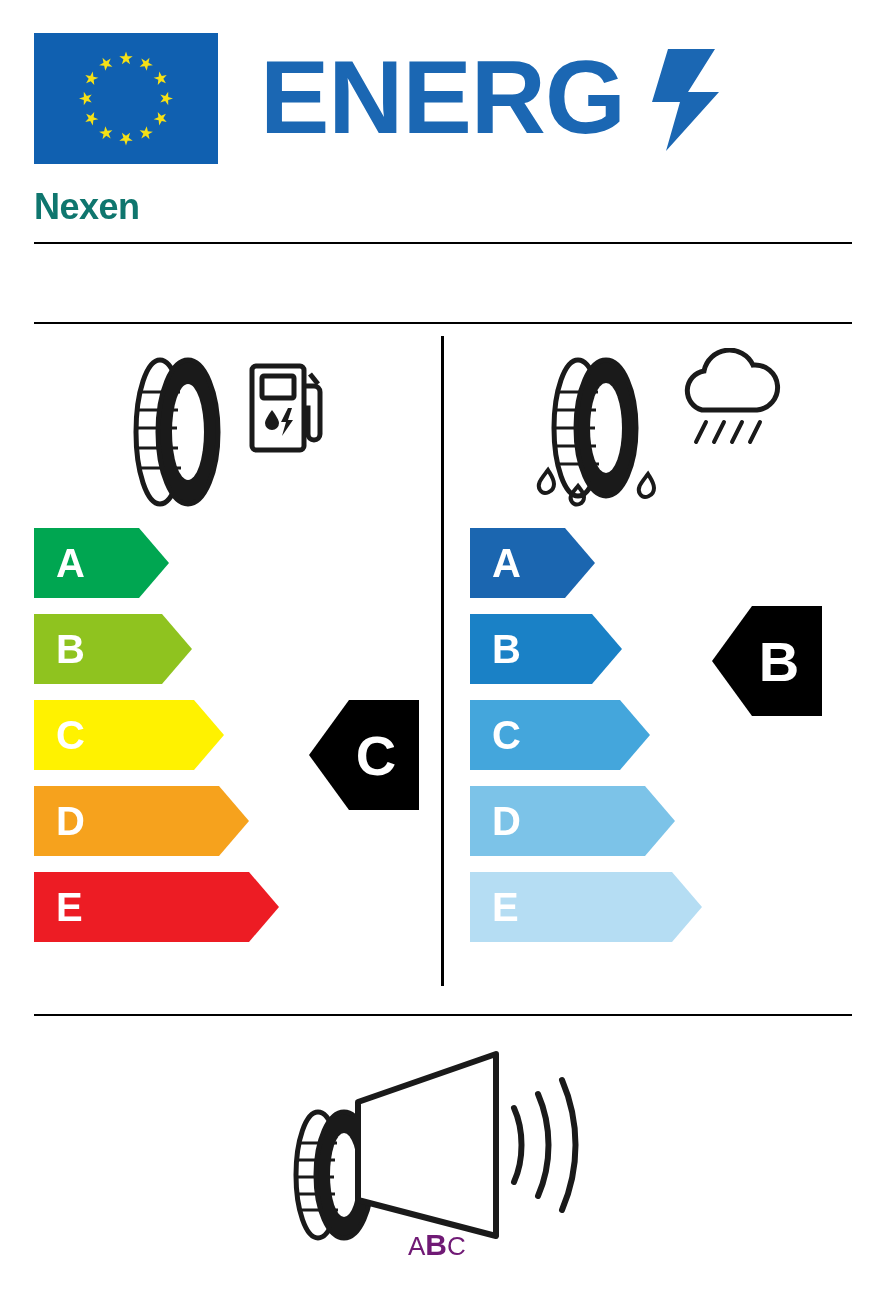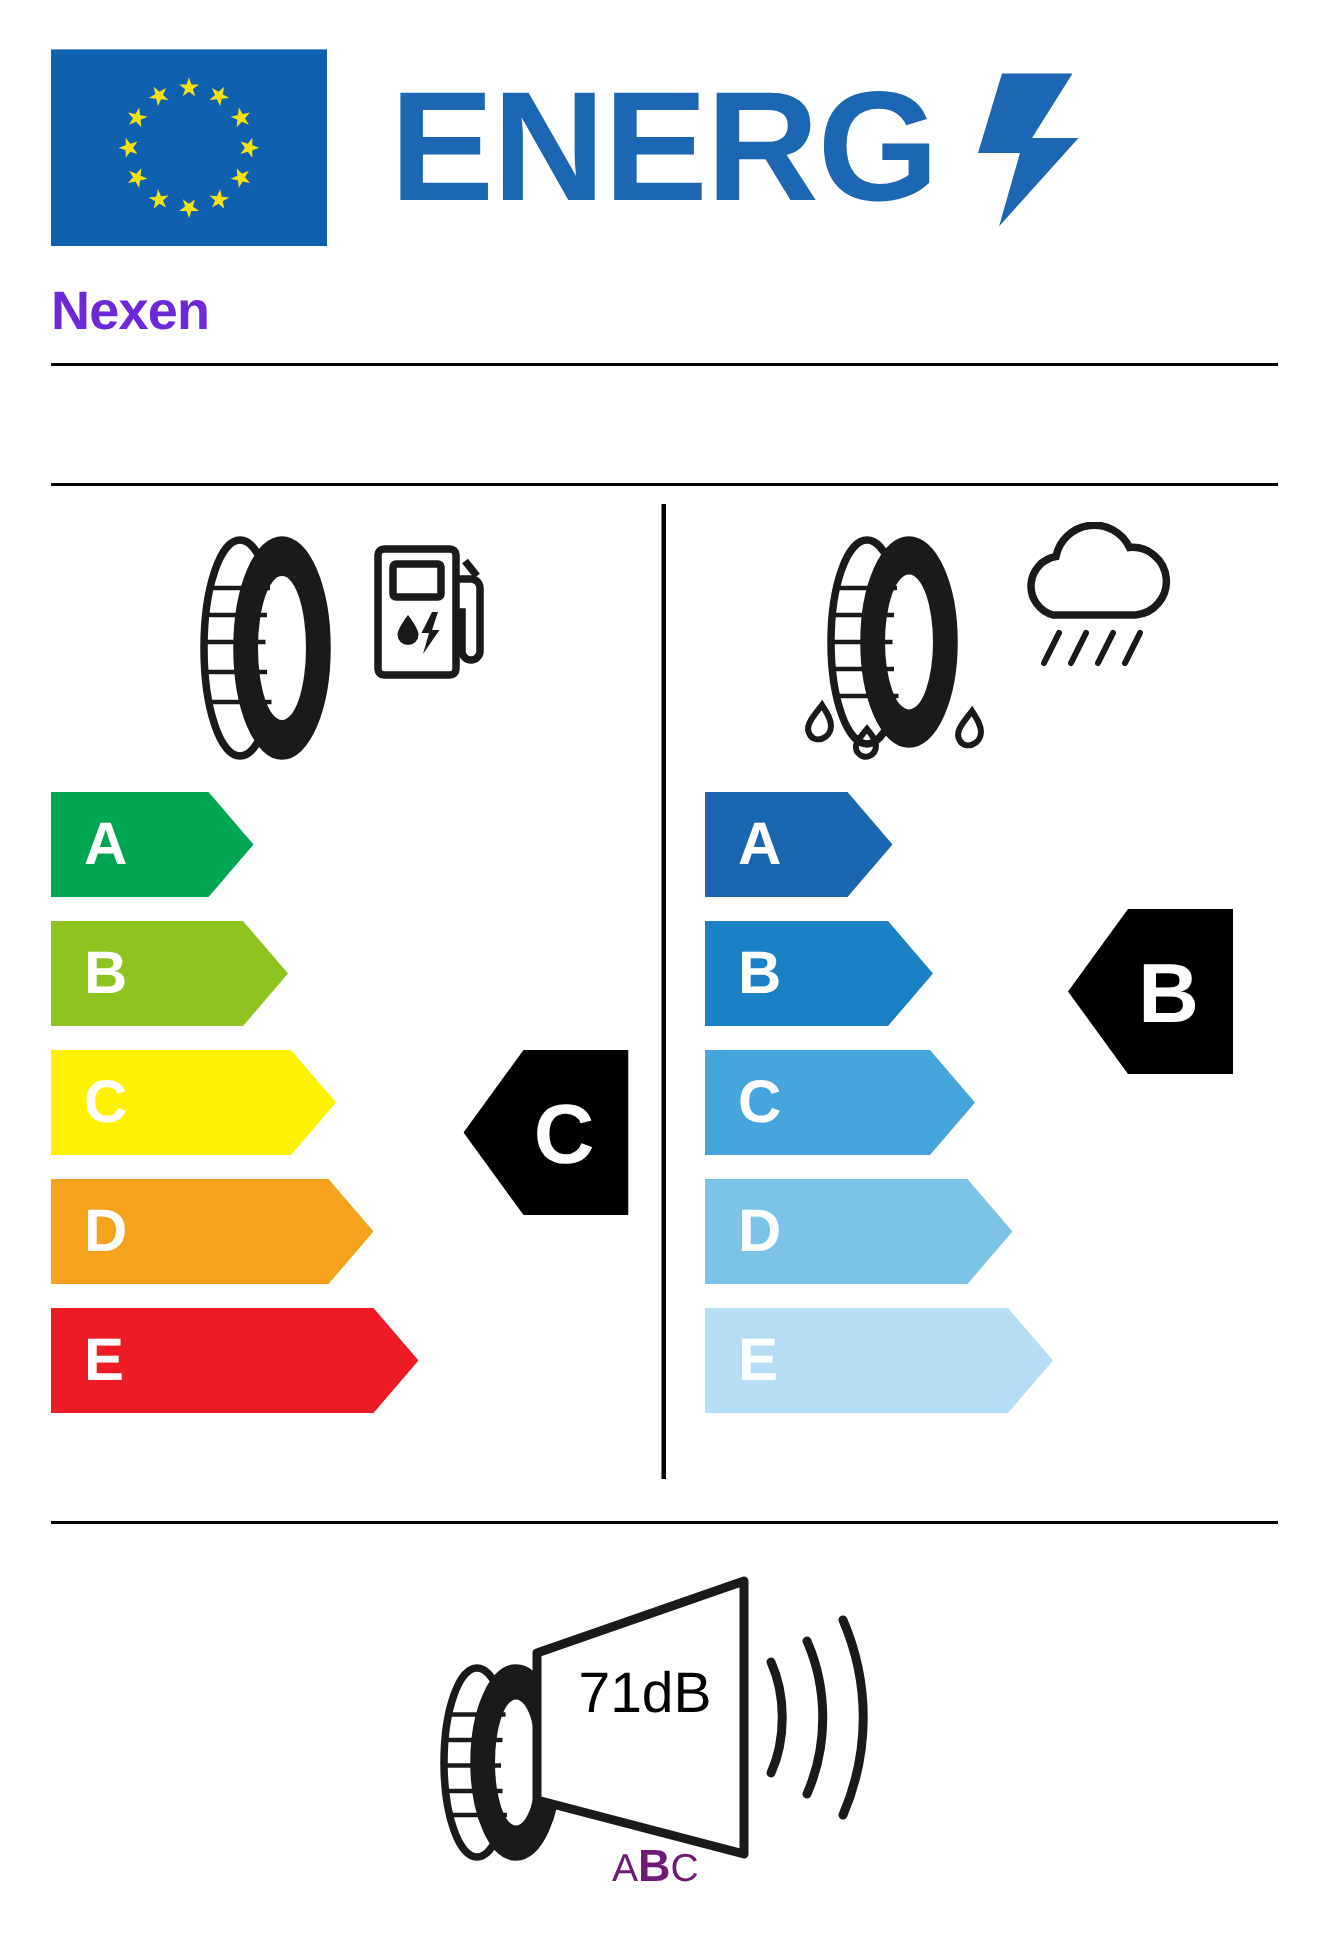--- a/index.html
+++ b/index.html
@@ -40,21 +40,21 @@
     height: 110px;
     margin-left: 20px;
   }
   .brand-name {
     position: absolute;
     left: 34px;
     top: 186px;
     font-size: 36px;
     font-weight: bold;
     letter-spacing: -0.5px;
-    color: #6d28d9;
+    color: #0f766e;
   }
   .rule {
     position: absolute;
     background: #000;
     height: 2px;
   }
   .rule-under-brand { left: 34px; top: 242px; width: 818px; }
   .rule-top-main    { left: 34px; top: 322px; width: 818px; }
   .rule-bottom-main { left: 34px; top: 1014px; width: 818px; }
   .divider-vert {
@@ -384,19 +384,18 @@
       </g>
 
       <g fill="none" stroke="#1a1a1a" stroke-width="6" stroke-linecap="round">
         <path d="M234,68 C244,90 244,120 234,142"></path>
         <path d="M258,54 C272,86 272,124 258,156"></path>
         <path d="M282,40 C300,82 300,128 282,170"></path>
       </g>
     </svg>
   </div>
 
-  <div id="noise-db-value">71dB</div>
 
   <div class="noise-classes">
     <span>A</span><span class="sel">B</span><span>C</span>
   </div>
 
 </div>
 
 </body></html>

